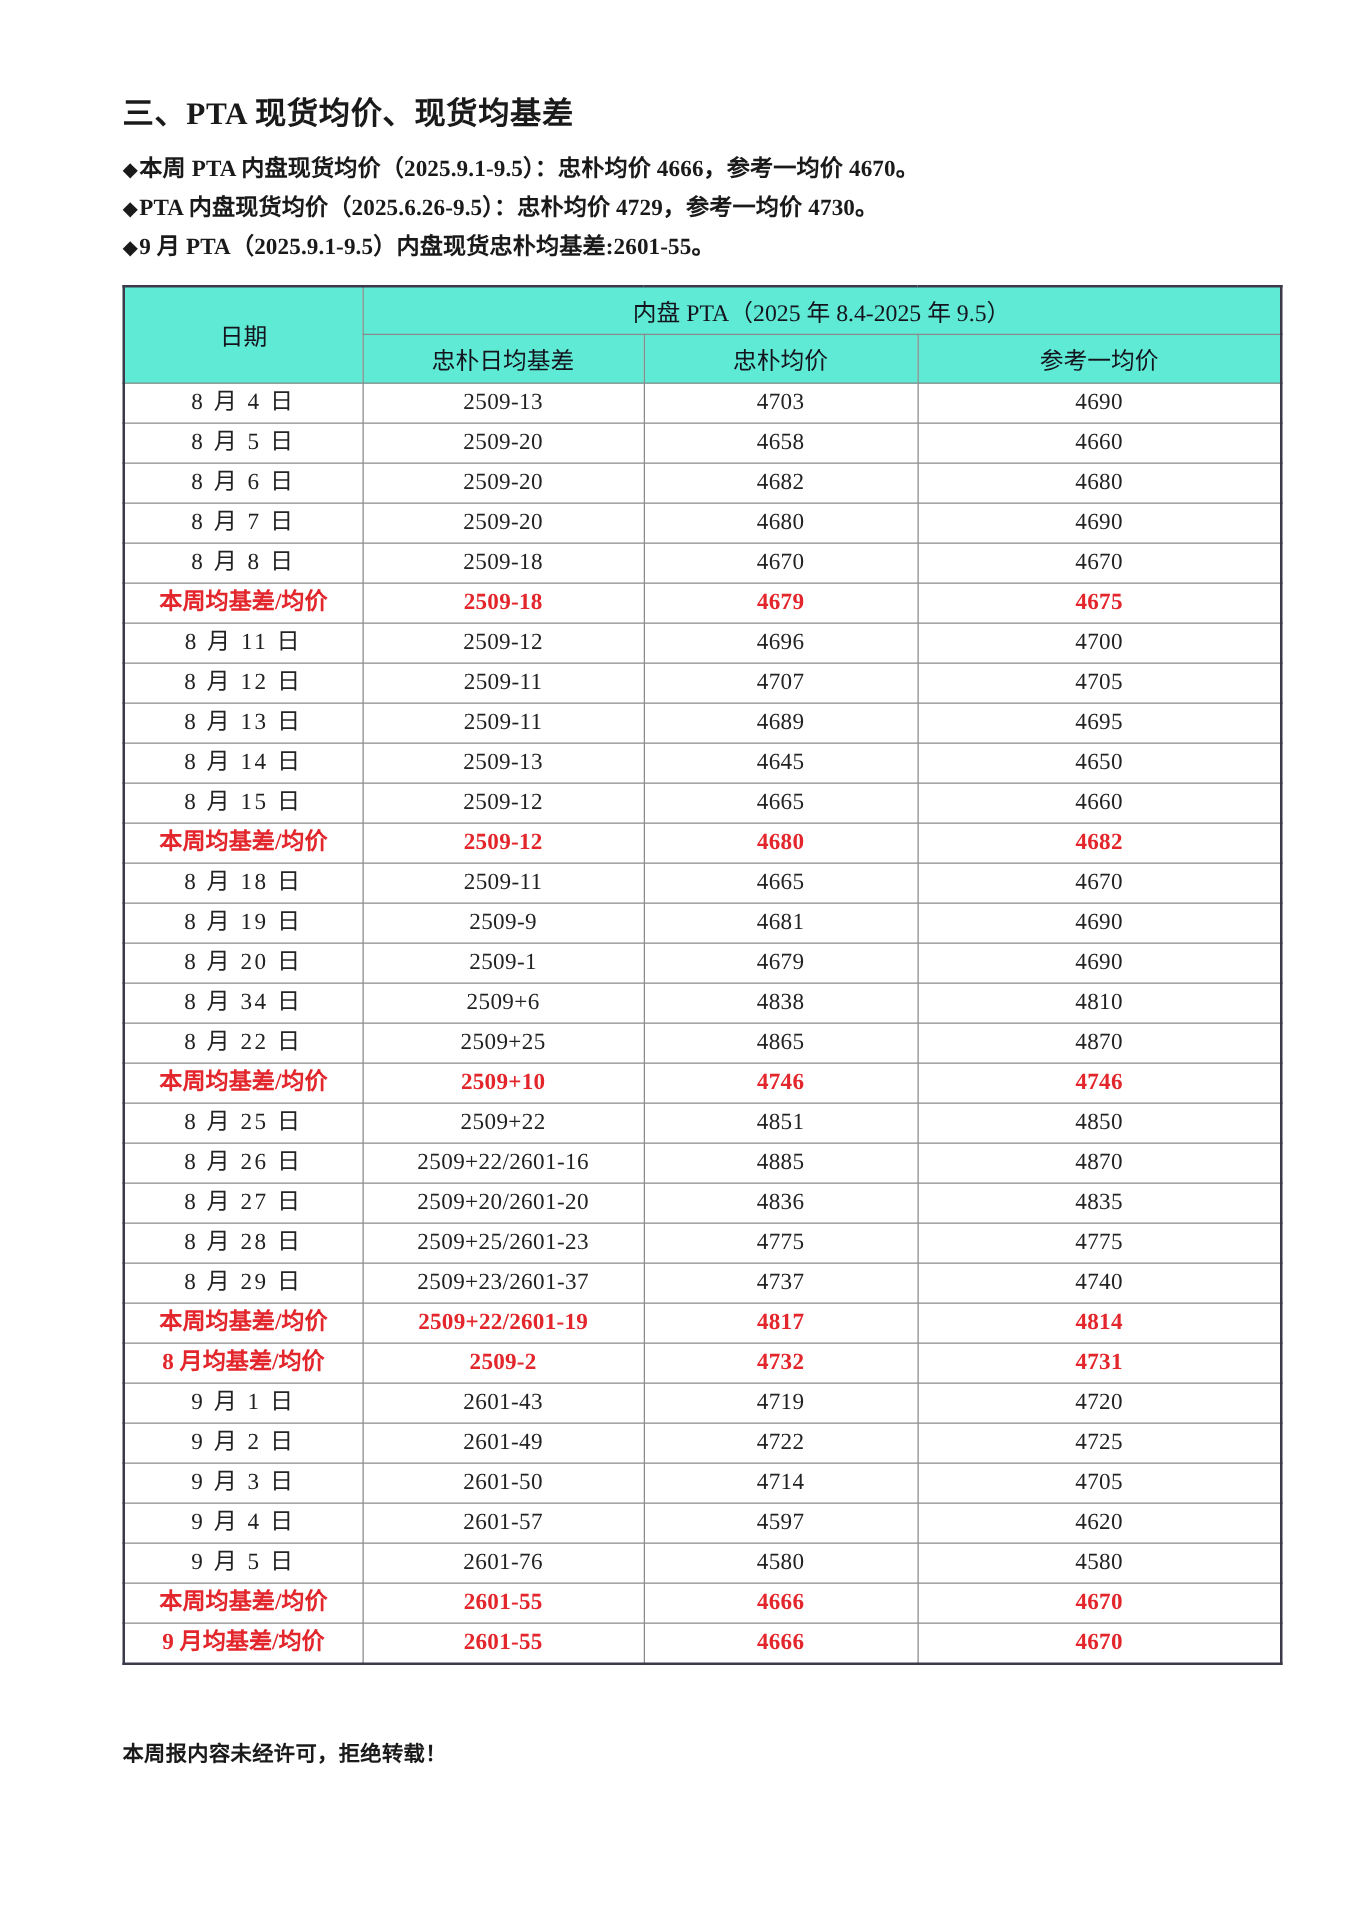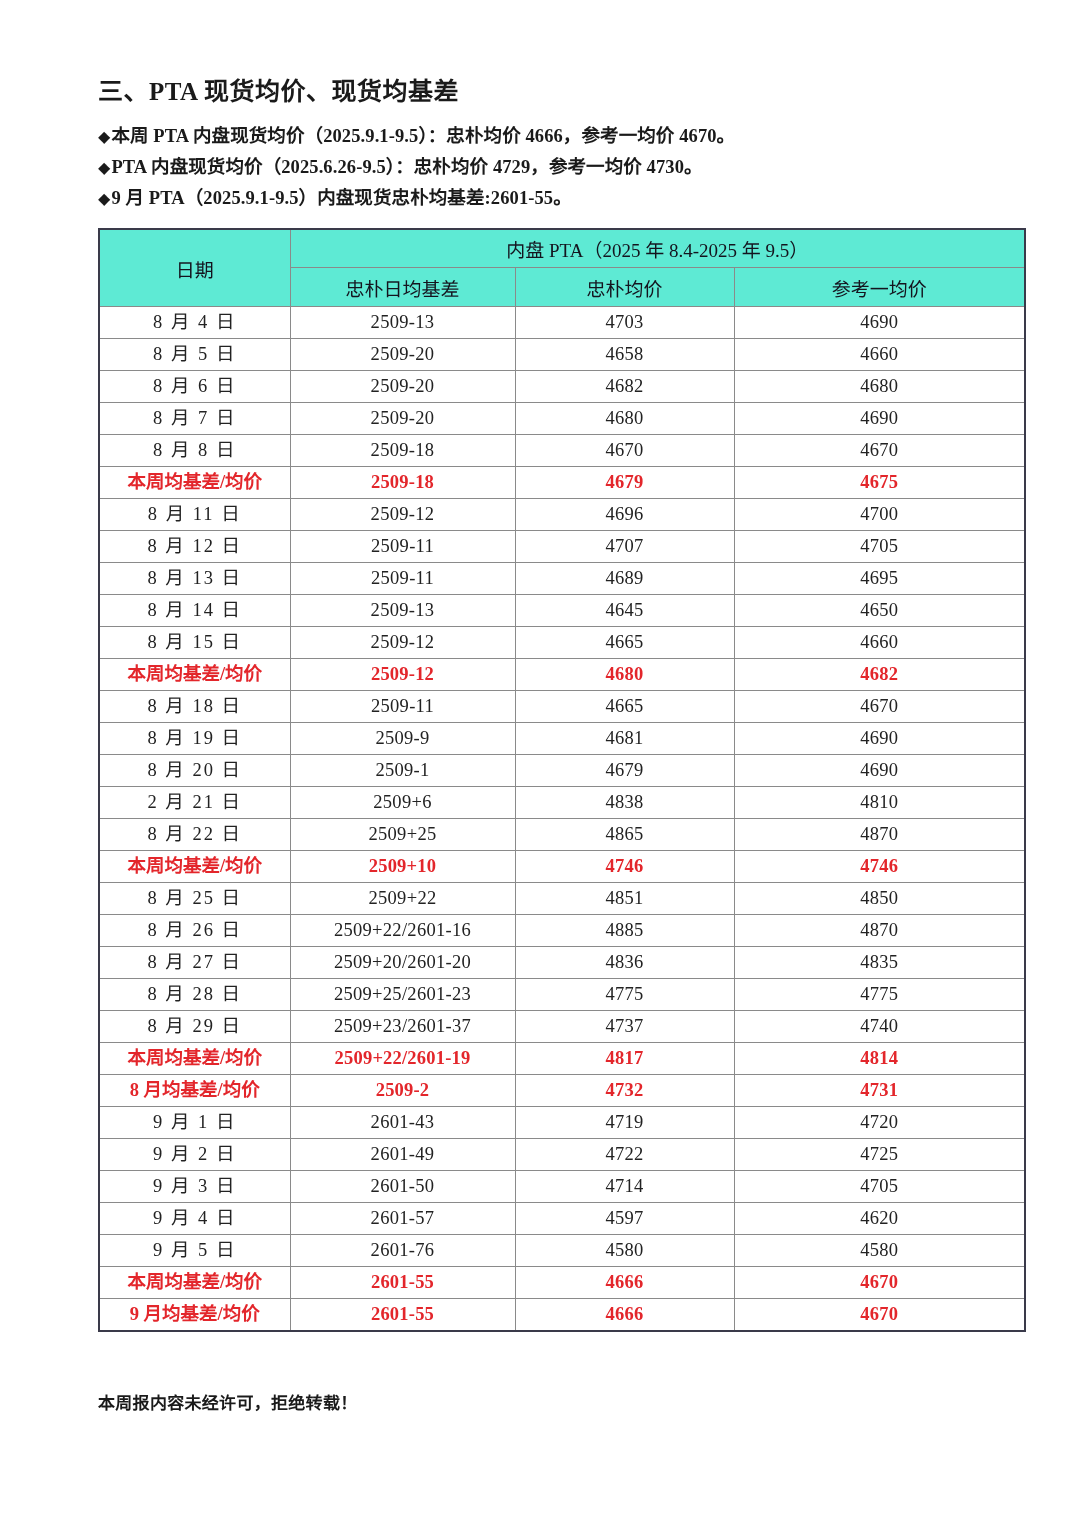--- a/index.html
+++ b/index.html
@@ -275,21 +275,21 @@
             <td>4681</td>
             <td>4690</td>
           </tr>
           <tr>
             <td class="date-cell">8 月 20 日</td>
             <td>2509-1</td>
             <td>4679</td>
             <td>4690</td>
           </tr>
           <tr>
-            <td class="date-cell">2 月 21 日</td>
+            <td class="date-cell">8 月 34 日</td>
             <td>2509+6</td>
             <td>4838</td>
             <td>4810</td>
           </tr>
           <tr>
             <td class="date-cell">8 月 22 日</td>
             <td>2509+25</td>
             <td>4865</td>
             <td>4870</td>
           </tr>

